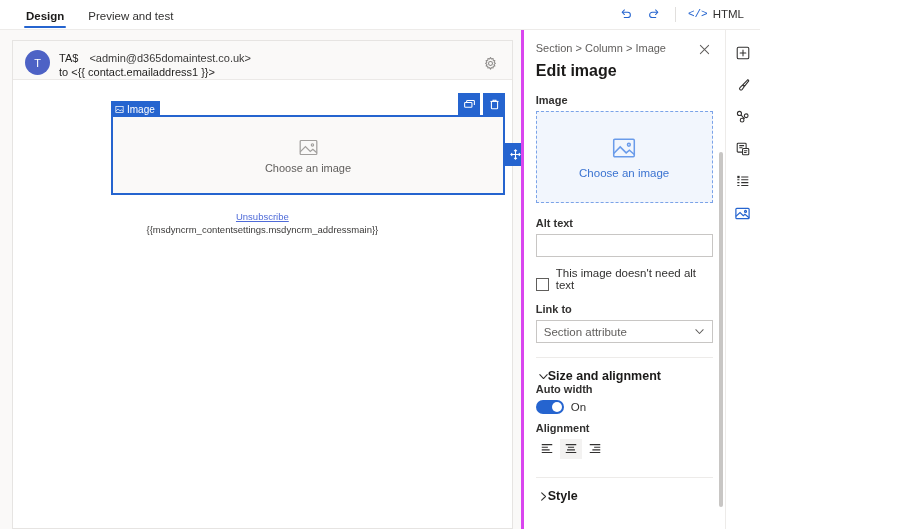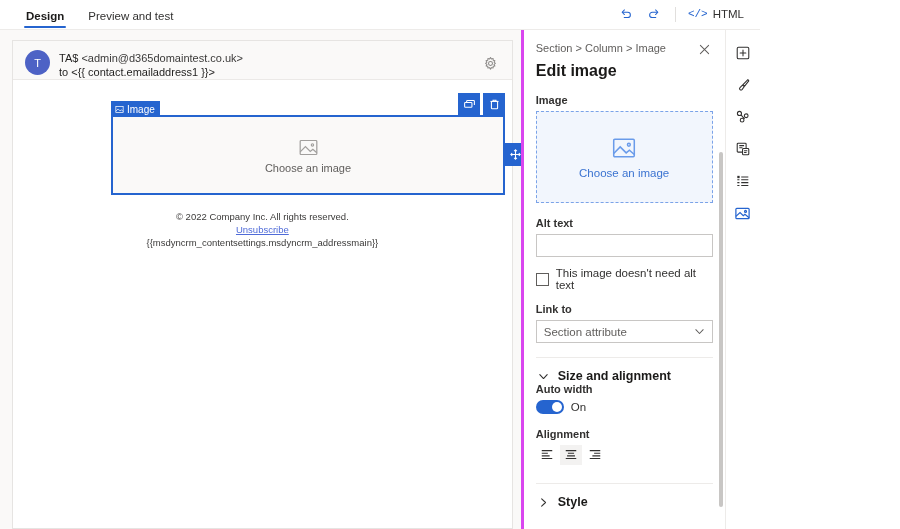--- a/index.html
+++ b/index.html
@@ -72,21 +72,21 @@
     padding: 9px 10px 0 12px;
   }
   .from-row { display: flex; align-items: flex-start; gap: 9px; }
   .avatar {
     width: 25px; height: 25px; border-radius: 50%;
     background: #4d62c5; color: #fff;
     display: flex; align-items: center; justify-content: center;
     font-size: 11px; flex: 0 0 auto;
   }
   .from-lines { font-size: 11px; line-height: 14px; color: #201f1e; padding-top: 1px; }
-  .from-lines .addr { color: #3b3a39; }
+  .from-lines .addr { color: #3b3a39; margin-left: 8px; }
   .gear {
     position: absolute; right: 12px; top: 13px;
     width: 18px; height: 18px; color: #8a8886; cursor: pointer;
     display: flex; align-items: center; justify-content: center;
   }
   .subject-row {
     font-size: 11.5px; color: #201f1e;
     padding: 9px 0 9px 0;
   }
   .email-body { position: relative; background: #fff; height: 392px; }
@@ -152,33 +152,33 @@
   }
   .dropzone .dz-text { font-size: 11.5px; color: #3b73d1; }
 
   .text-input {
     width: 100%; height: 23px; border: 1px solid #c8c6c4; background: #fff;
     font-size: 11.5px; padding: 0 6px; color: #201f1e;
     font-family: "Liberation Sans", sans-serif;
   }
   .text-input::placeholder { color: #a19f9d; }
 
-  .check-row { display: flex; align-items: center; gap: 7px; margin-top: 10px; cursor: pointer; }
+  .check-row { display: flex; align-items: flex-end; gap: 7px; margin-top: 10px; cursor: pointer; }
   .checkbox { width: 13px; height: 13px; border: 1px solid #605e5c; background: #fff; flex: 0 0 auto; }
   .check-label { font-size: 11.5px; color: #323130; }
 
   .select {
     width: 100%; height: 23px; border: 1px solid #c8c6c4; background: #fff;
     display: flex; align-items: center; justify-content: space-between;
     padding: 0 7px; font-size: 11.5px; color: #605e5c; cursor: pointer;
   }
 
   .sec-divider { height: 1px; background: #edebe9; margin: 14px 0 0 0; }
   .section-head {
-    display: flex; align-items: center; gap: 10px;
+    display: flex; align-items: center; 
     padding: 11px 0 0 2px; cursor: pointer;
   }
   .section-head .chev { color: #323130; font-size: 10px; width: 10px; }
   .section-title { font-size: 12.5px; font-weight: bold; color: #1b1a19; }
 
   .toggle-row { display: flex; align-items: center; gap: 7px; margin-top: 5px; }
   .toggle {
     width: 28px; height: 14px; border-radius: 7px; background: #2564cf;
     position: relative; cursor: pointer; flex: 0 0 auto;
   }
@@ -309,21 +309,20 @@
               <svg width="21" height="21" viewBox="0 0 24 24" fill="none" stroke="#a19f9d" stroke-width="1.4">
                 <rect x="2.5" y="4" width="19" height="16" rx="1"></rect>
                 <circle cx="16.5" cy="9" r="1.3"></circle>
                 <path d="M2.5 17 L8.5 11 L14 16.5 L17 14 L21.5 18"></path>
               </svg>
             </div>
             <div class="ph-text">Choose an image</div>
           </div>
 
           <div class="email-footer">
-            <div>© 2022 Company Inc. All rights reserved.</div>
             <div><a href="#">Unsubscribe</a></div>
             <div>{{msdyncrm_contentsettings.msdyncrm_addressmain}}</div>
           </div>
 
         </div>
       </div>
     </div>
 
     <div class="panel">
       <div class="panel-head">
@@ -375,21 +374,21 @@
         </div>
 
         <div class="field-label" style="">Auto width</div>
         <div class="toggle-row">
           <span class="toggle">
               <span class="knob"></span>
             </span>
           <span class="toggle-text">On</span>
         </div>
 
-        <div class="field-label" style="margin-top:14px;">Alignment</div>
+        <div class="field-label" style="margin-top:8px;">Alignment</div>
         <div class="align-row">
           <div class="align-btn">
             <svg width="14" height="14" viewBox="0 0 16 16" fill="none" stroke="#323130" stroke-width="1.2">
               <path d="M2 3 H14 M2 6 H9 M2 9 H11 M2 12 H14"></path>
             </svg>
           </div>
           <div class="align-btn selected">
             <svg width="14" height="14" viewBox="0 0 16 16" fill="none" stroke="#323130" stroke-width="1.2">
               <path d="M2 3 H14 M4.5 6 H11.5 M3.5 9 H12.5 M2 12 H14"></path>
             </svg>

